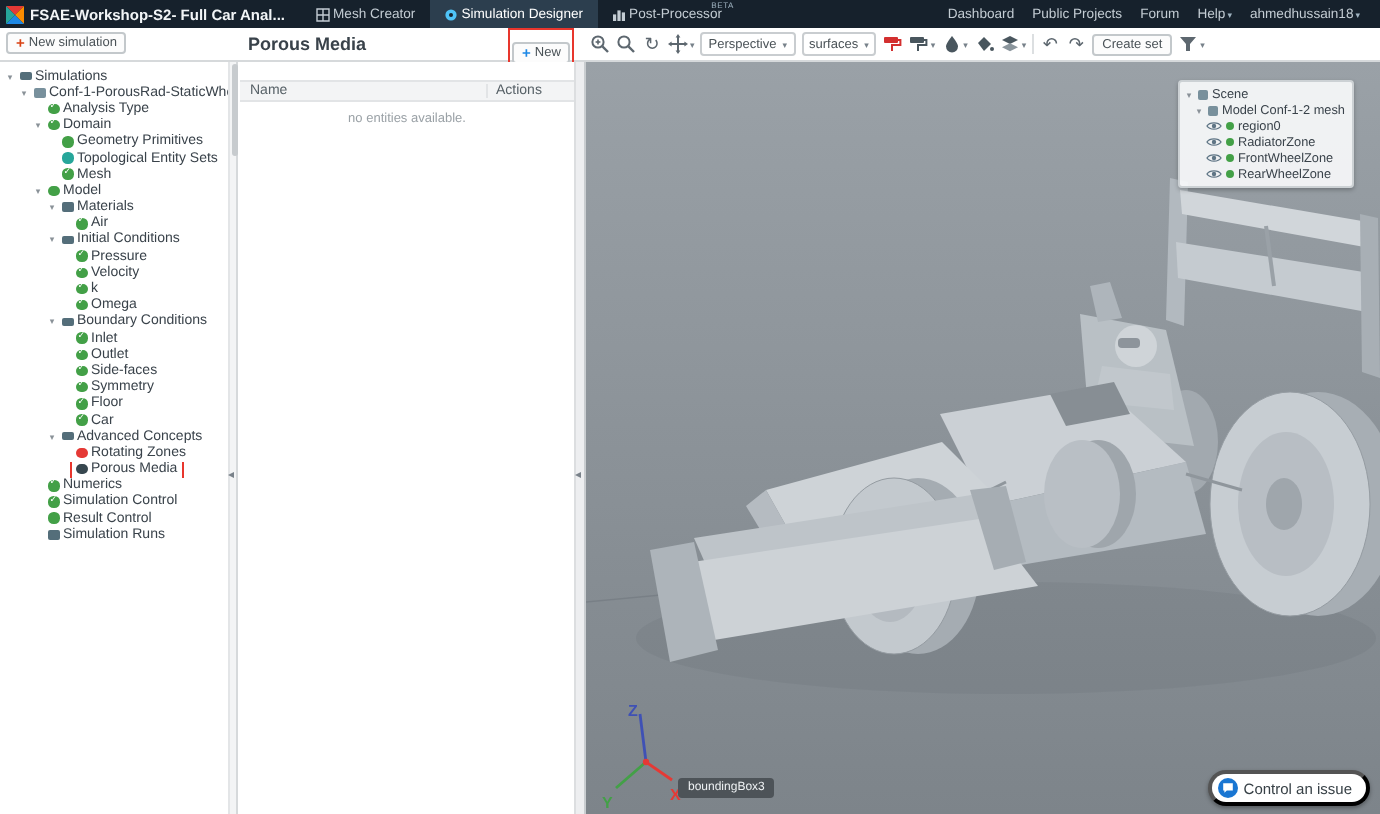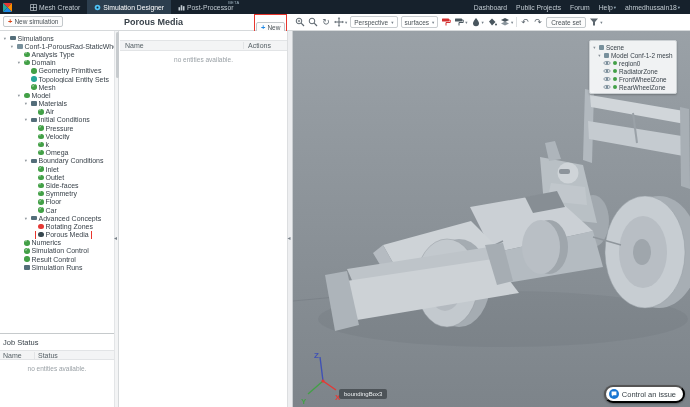--- a/index.html
+++ b/index.html
@@ -122,20 +122,21 @@
 
   <header class="topbar">
     <span class="logo">
       <svg width="9" height="9" viewBox="0 0 9 9">
         <polygon points="0,0 9,0 4.5,4.5" fill="#e53935"></polygon>
         <polygon points="9,0 9,9 4.5,4.5" fill="#fb8c00"></polygon>
         <polygon points="9,9 0,9 4.5,4.5" fill="#1e88e5"></polygon>
         <polygon points="0,9 0,0 4.5,4.5" fill="#26a69a"></polygon>
       </svg>
     </span>
+    <span class="proj-title">FSAE-Workshop-S2- Full Car Anal...</span>
     <nav class="tabs">
         <div class="tab">
           <span class="tab-ic">
             <svg width="7" height="7" viewBox="0 0 7 7">
               <path d="M0.5,0.5h6v6h-6z M0.5,3.5h6 M3.5,0.5v6" stroke="currentColor" fill="none" stroke-width="0.7"></path>
             </svg>
           </span>
           <span class="tab-lb">Mesh Creator</span>
         </div>
         <div class="tab active">
@@ -479,28 +480,20 @@
             <span class="ti folder"></span>
             <span class="tlabel">Simulation Runs</span>
           </span>
         </div>
       </div>
   </aside>
   <div class="sb1">
     <div class="thumb"></div>
   </div>
 
-  <div class="jobstatus">
-    <div class="js-title">Job Status</div>
-    <div class="js-head">
-      <span class="c1">Name</span>
-      <span class="c2">Status</span>
-    </div>
-    <div class="js-empty">no entities available.</div>
-  </div>
 
   <main class="midpanel">
     <div class="mp-head">
       <span class="c1">Name</span>
       <span class="c2">Actions</span>
     </div>
     <div class="mp-empty">no entities available.</div>
   </main>
 
   <div class="d2"></div>

